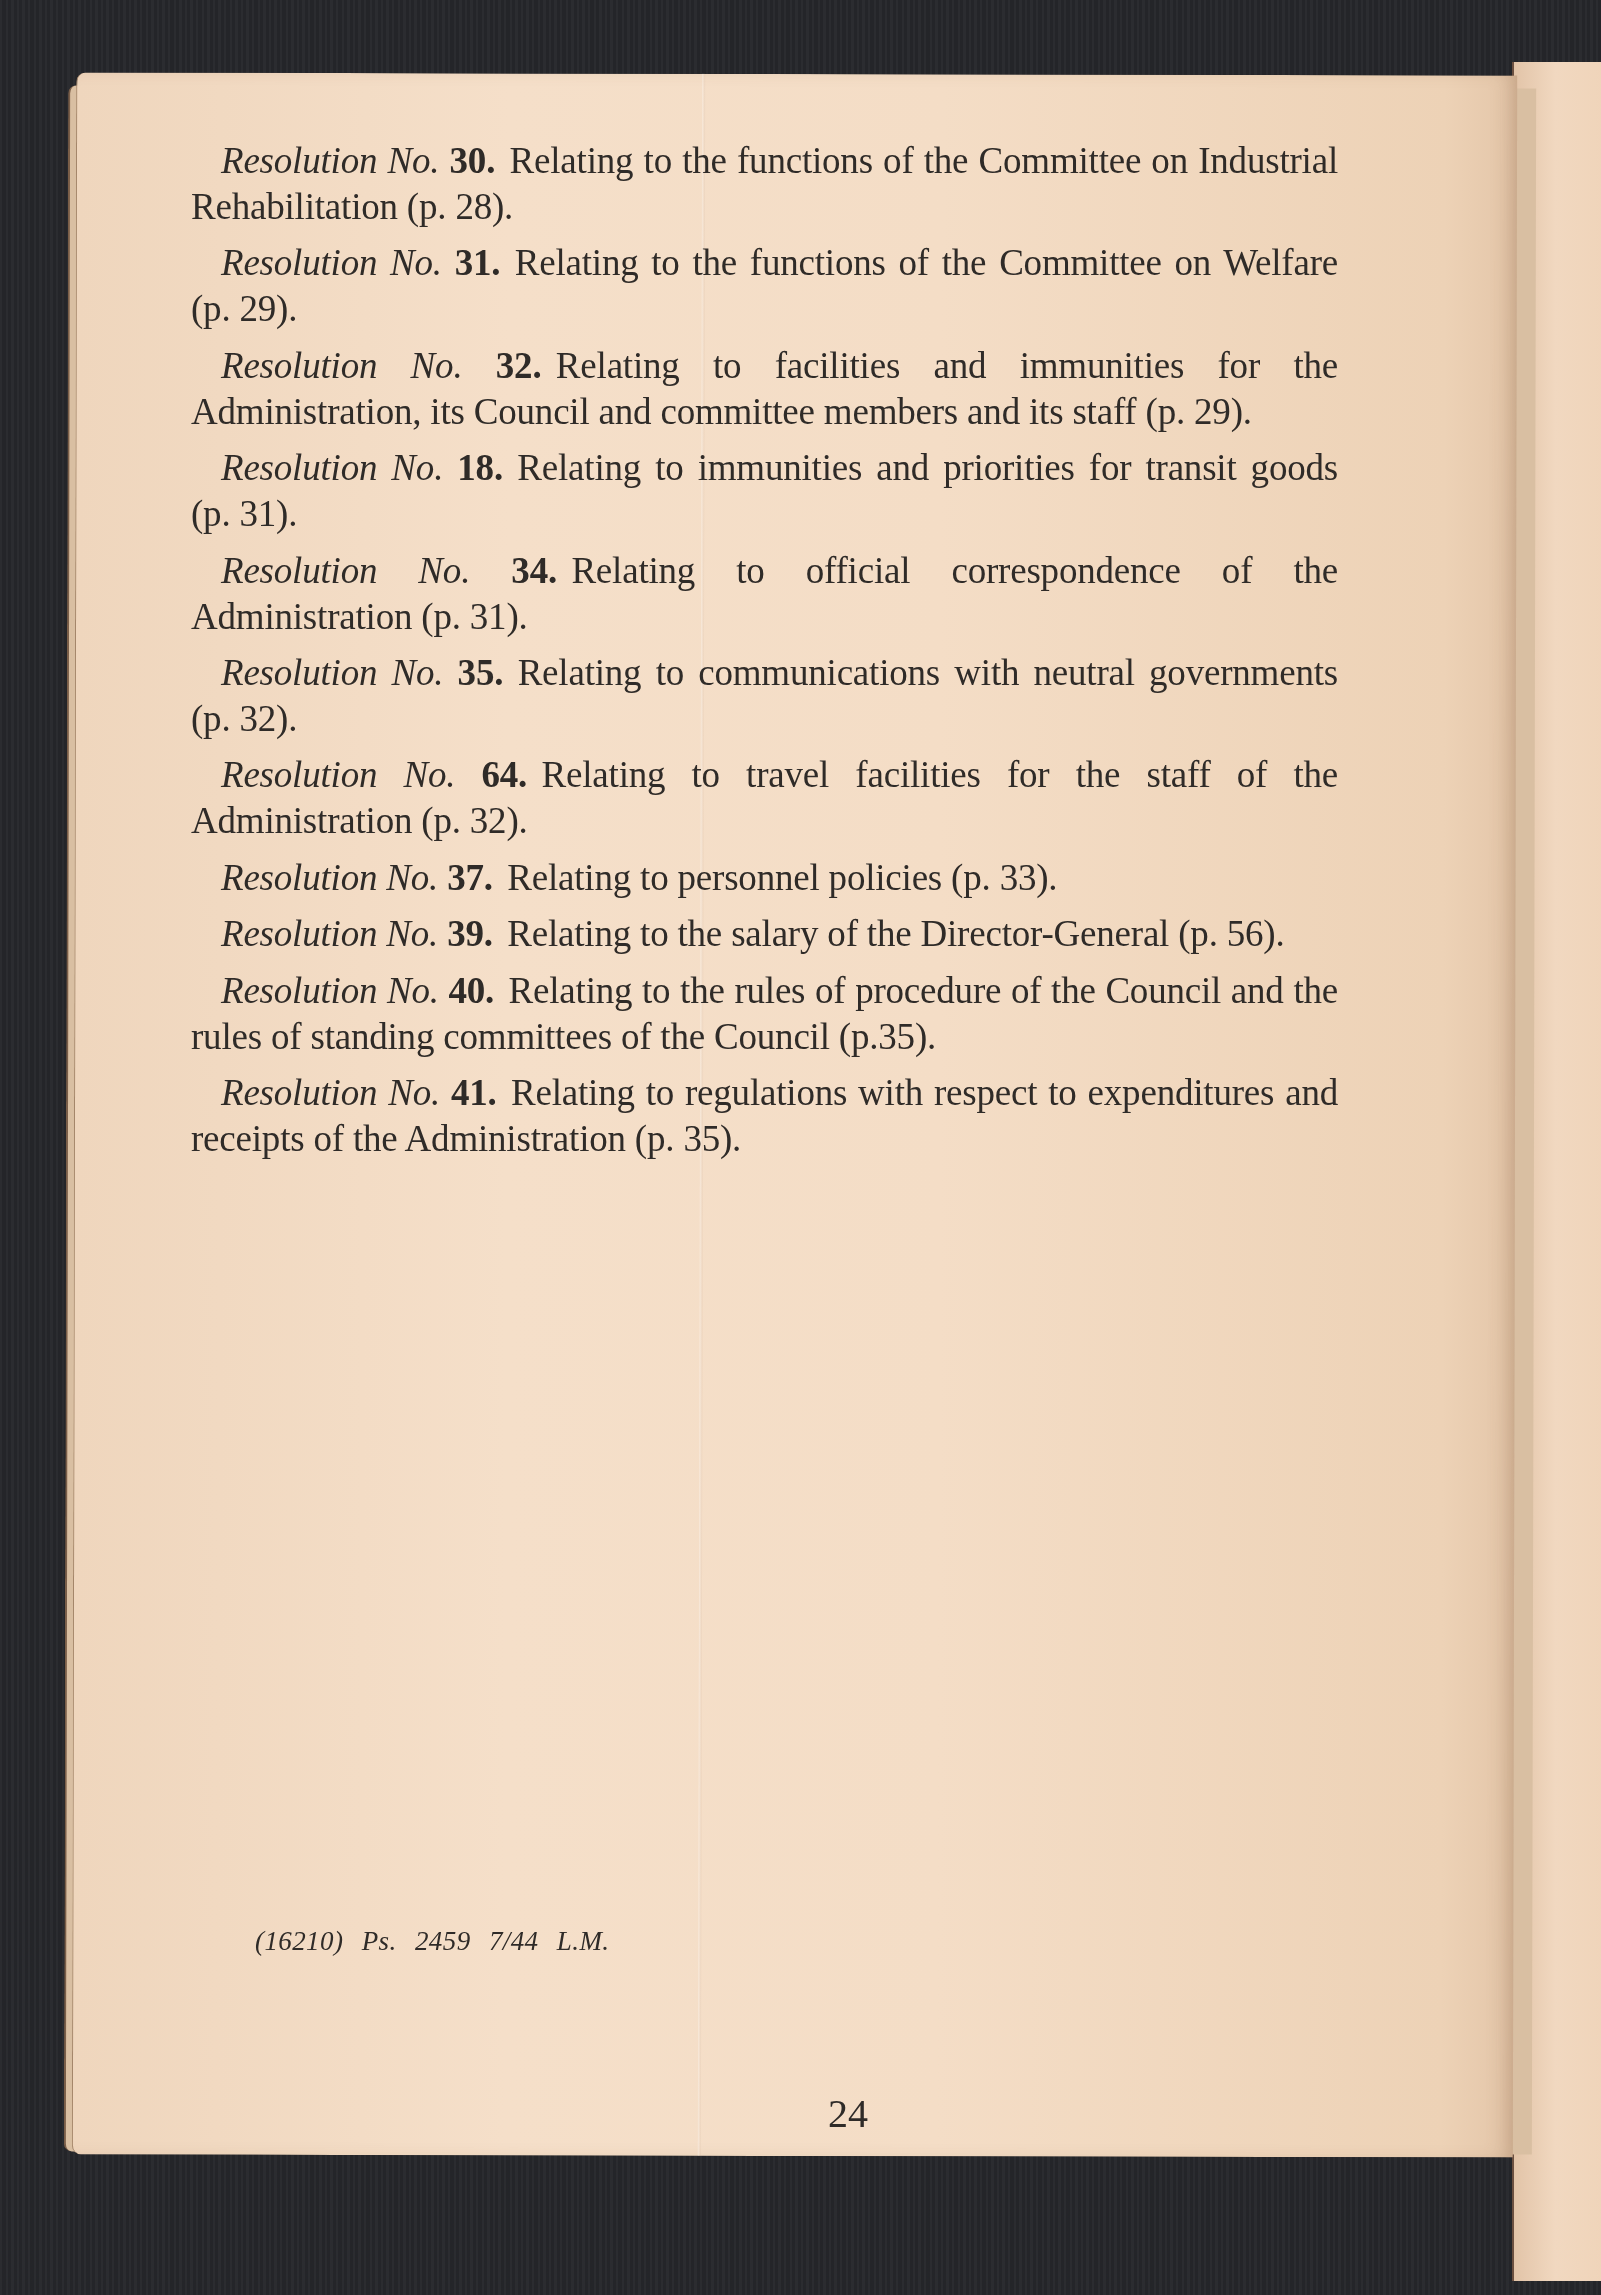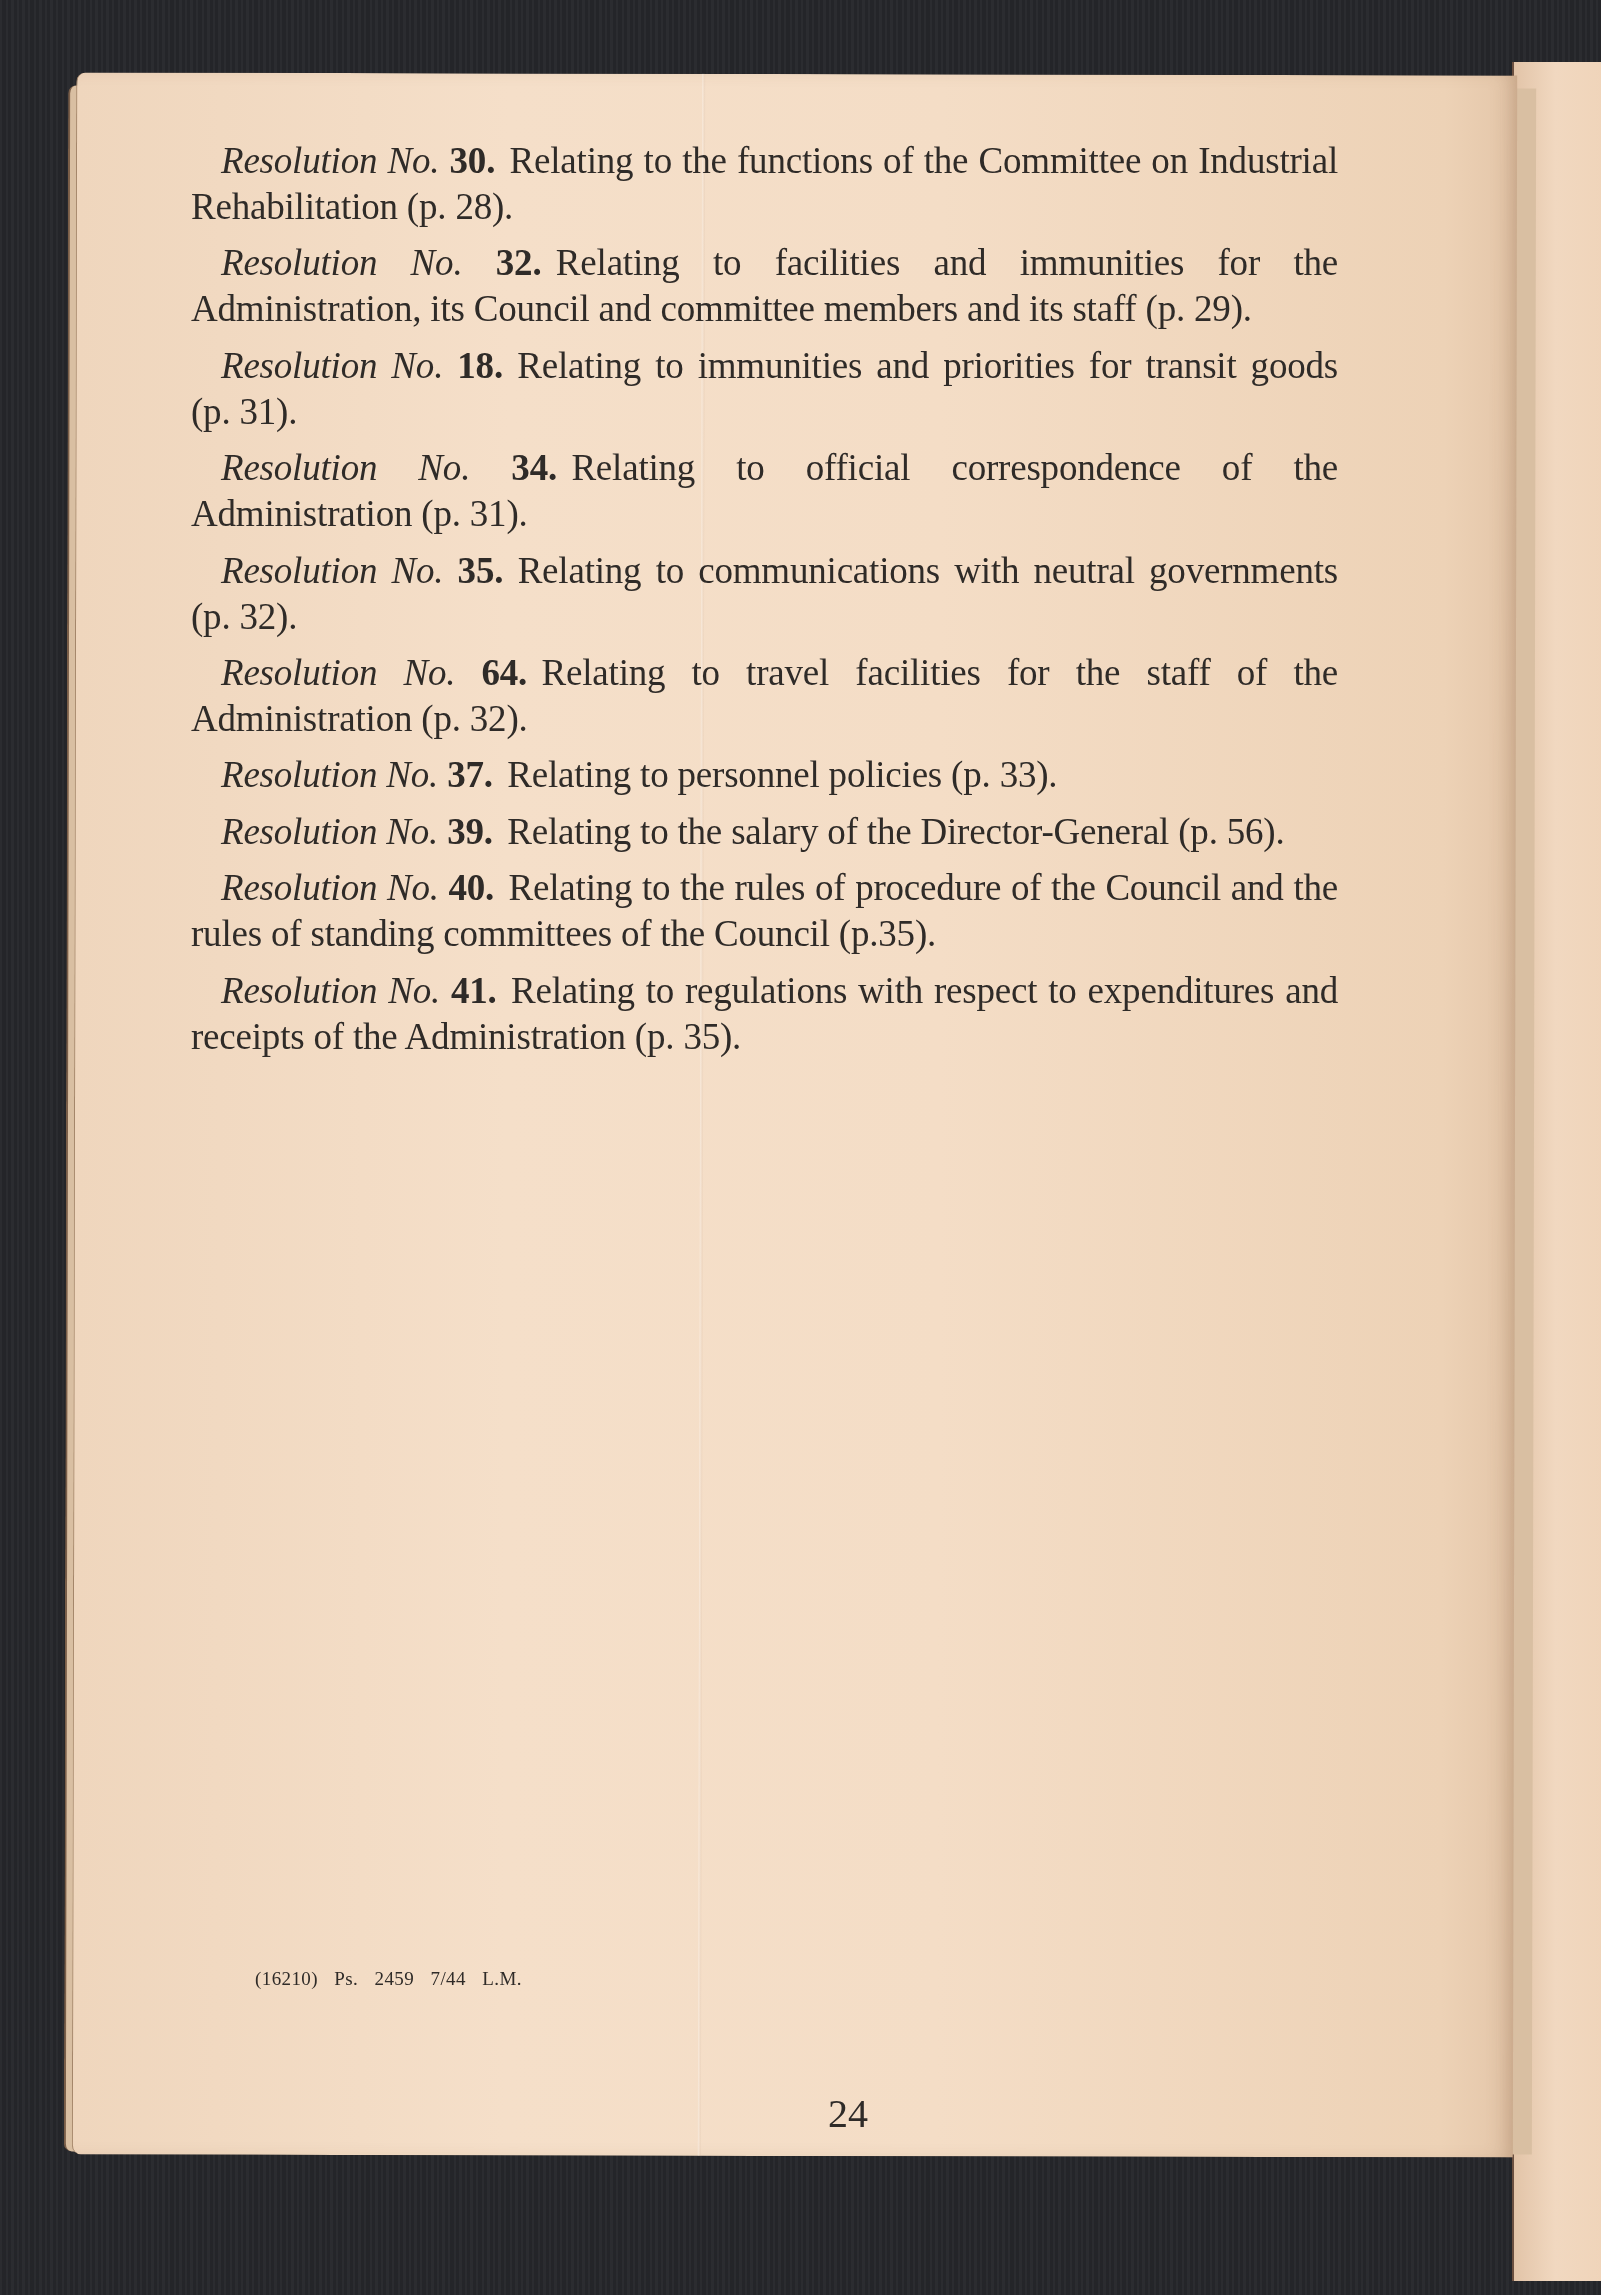--- a/index.html
+++ b/index.html
@@ -47,45 +47,47 @@
       letter-spacing: -0.2px;
     }
     .entry {
       margin: 0 0 10.4px 0;
       text-align: justify;
       text-indent: 30px;
     }
     .entry .label { font-style: italic; }
     .entry .num { margin-right: 14.4px; font-weight: bold; }
     .imprint {
-      position: absolute; left: 255px; top: 1968px;
+      position: absolute; left: 255px; top: 1926px;
       color: #2f2b28;
-      font-size: 19px;
+      font-size: 27px;
       letter-spacing: 0.4px;
       word-spacing: 11.2px;
+      font-style: italic;
     }
     .page-number {
       position: absolute; left: 828px; top: 2090px;
       color: #2f2b28;
       font-size: 40px;
     }
   </style>
 </head>
 <body>
 
 <div class="bg-texture"></div>
 <div class="next-page"></div>
 <div class="page-stack"></div>
 
 <div class="page">
   <div class="fold"></div>
 </div>
 
 <div class="content">
   <p class="entry"><span class="label">Resolution No.</span> <span class="num">30.</span><span>Relating to the functions of the Committee on Industrial Rehabilitation (p. 28).</span></p>
+  <p class="entry"><span class="label">Resolution No.</span> <span class="num">31.</span><span>Relating to the functions of the Committee on Welfare (p. 29).</span></p>
   <p class="entry"><span class="label">Resolution No.</span> <span class="num">32.</span><span>Relating to facilities and immunities for the Administration, its Council and committee members and its staff (p. 29).</span></p>
   <p class="entry"><span class="label">Resolution No.</span> <span class="num">18.</span><span>Relating to immunities and priorities for transit goods (p. 31).</span></p>
   <p class="entry"><span class="label">Resolution No.</span> <span class="num">34.</span><span>Relating to official correspondence of the Administration (p. 31).</span></p>
   <p class="entry"><span class="label">Resolution No.</span> <span class="num">35.</span><span>Relating to communications with neutral governments (p. 32).</span></p>
   <p class="entry"><span class="label">Resolution No.</span> <span class="num">64.</span><span>Relating to travel facilities for the staff of the Administration (p. 32).</span></p>
   <p class="entry"><span class="label">Resolution No.</span> <span class="num">37.</span><span>Relating to personnel policies (p. 33).</span></p>
   <p class="entry"><span class="label">Resolution No.</span> <span class="num">39.</span><span>Relating to the salary of the Director-General (p. 56).</span></p>
   <p class="entry"><span class="label">Resolution No.</span> <span class="num">40.</span><span>Relating to the rules of procedure of the Council and the rules of standing committees of the Council (p.35).</span></p>
   <p class="entry"><span class="label">Resolution No.</span> <span class="num">41.</span><span>Relating to regulations with respect to expenditures and receipts of the Administration (p. 35).</span></p>
 </div>

